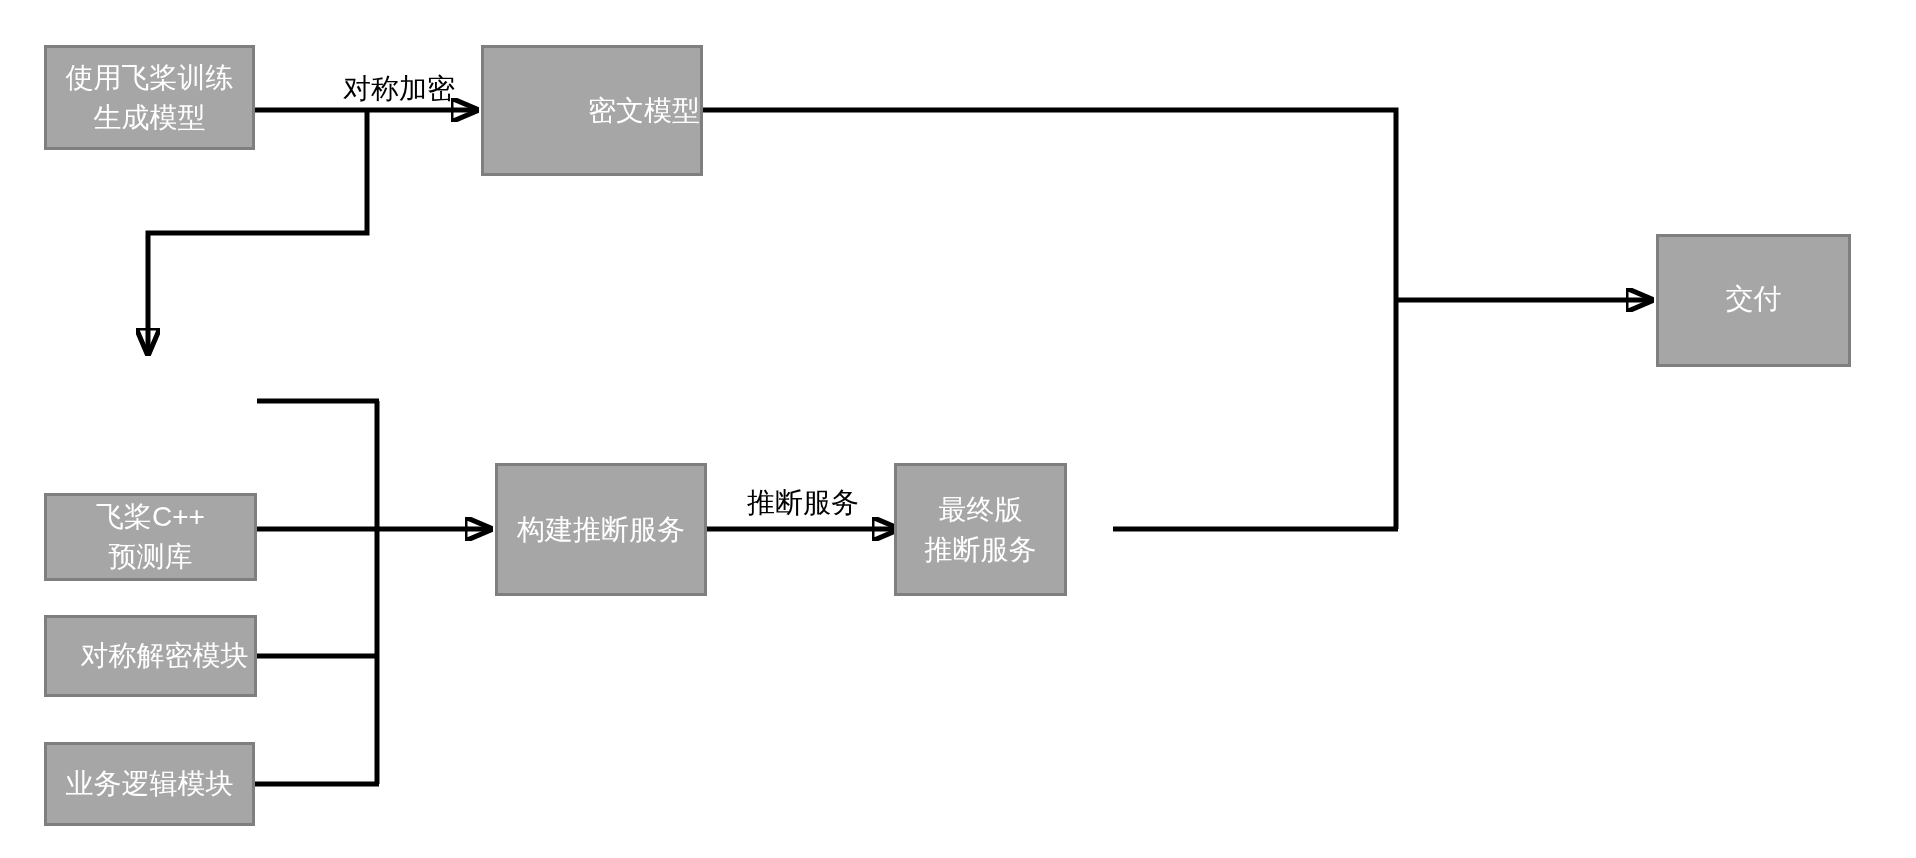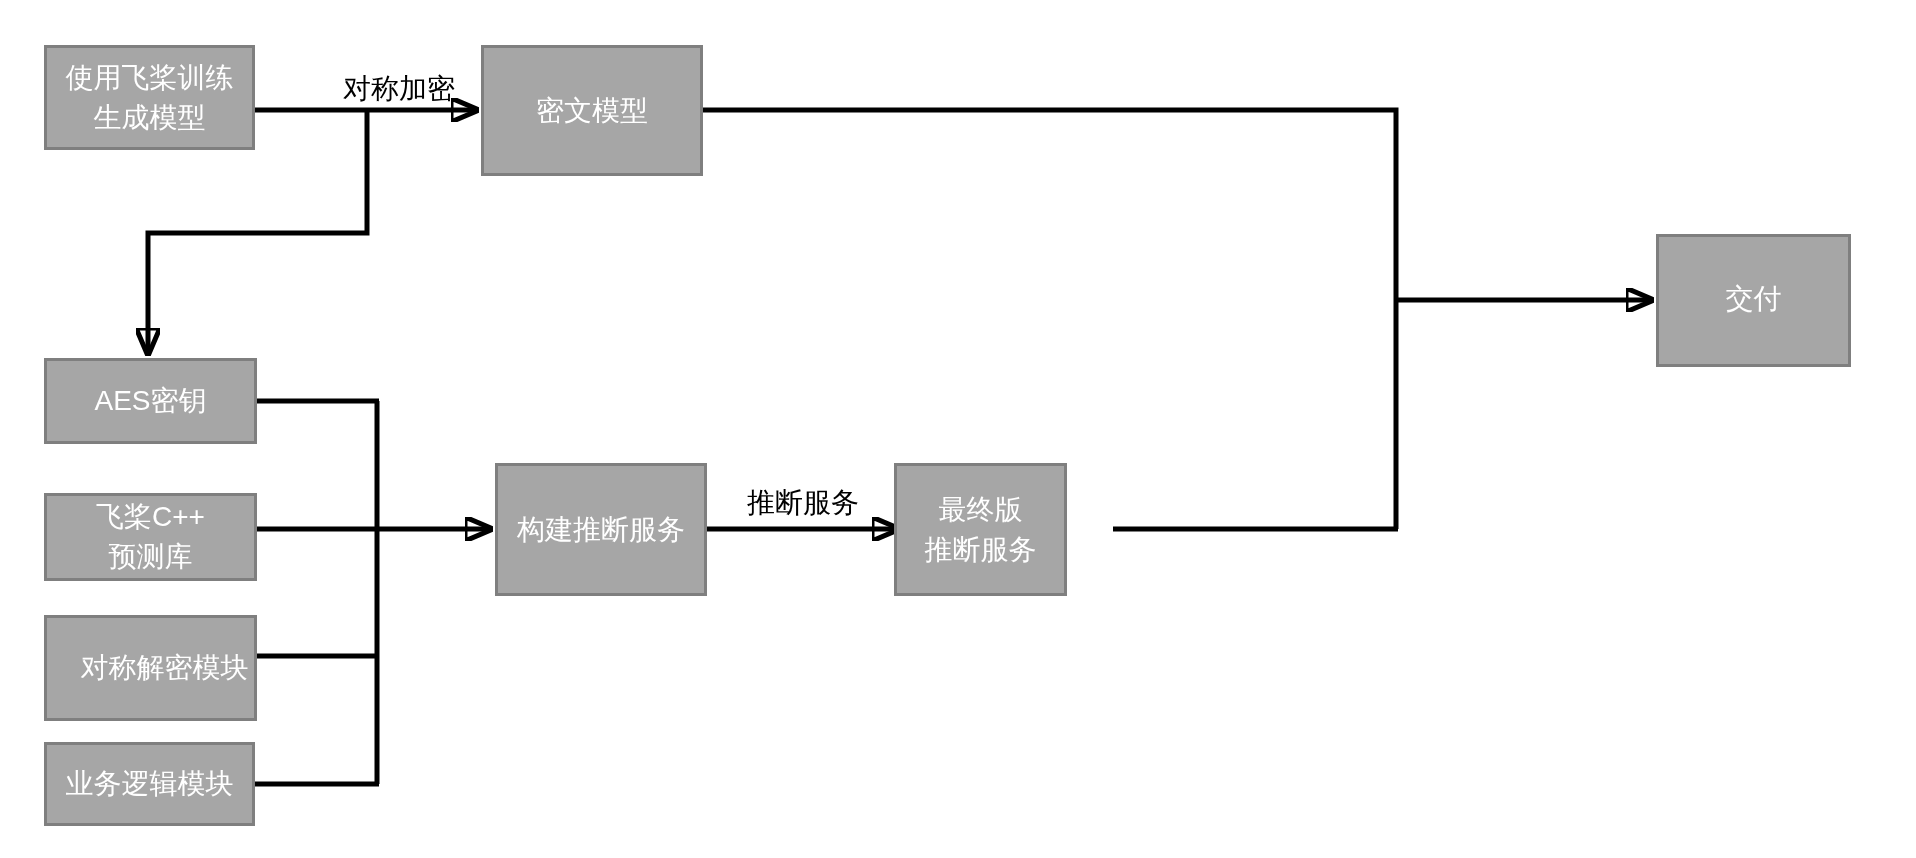--- a/index.html
+++ b/index.html
@@ -45,24 +45,24 @@
   }
   .node .node-label {
     color: var(--node-text);
     font-size: 28px;
     line-height: 1.42;
     white-space: pre-line;
   }
 
   
   #n-train     { left:  44px; top:  45px; width: 211px; height: 105px; }
-  #n-cipher    { left: 481px; top:  45px; width: 222px; height: 131px; }
+  #n-cipher    { left: 481px; top:  45px; width: 222px; height: 131px; justify-content: flex-end; }
   #n-aes       { left:  44px; top: 358px; width: 213px; height:  86px; }
   #n-paddle    { left:  44px; top: 485px; width: 213px; height:  88px; margin-top: 8px; }
-  #n-decrypt   { left:  44px; top: 615px; width: 213px; height:  106px; padding-left: 28px; }
+  #n-decrypt   { left:  44px; top: 615px; width: 213px; height:  82px; padding-left: 28px; }
   #n-business  { left:  44px; top: 742px; width: 211px; height:  84px; }
   #n-build     { left: 495px; top: 463px; width: 212px; height: 133px; text-align: center; }
   #n-final     { left: 894px; top: 463px; width: 173px; height: 133px; }
   #n-delivery  { left: 1656px; top: 234px; width: 195px; height: 133px; font-family: Liberation Mono, monospace; }
 
   .edge-label {
     position: absolute;
     color: var(--label-text);
     font-size: 28px;
     white-space: nowrap;
@@ -101,23 +101,20 @@
 
   <div class="node" id="n-train">
     <span class="node-label">使用飞桨训练
 生成模型</span>
   </div>
 
   <div class="node" id="n-cipher">
     <span class="node-label">密文模型</span>
   </div>
 
-  <div class="node" id="n-aes">
-    <span class="node-label">AES密钥</span>
-  </div>
 
   <div class="node" id="n-paddle">
     <span class="node-label">飞桨C++
 预测库</span>
   </div>
 
   <div class="node" id="n-decrypt">
     <span class="node-label">对称解密模块</span>
   </div>
 

